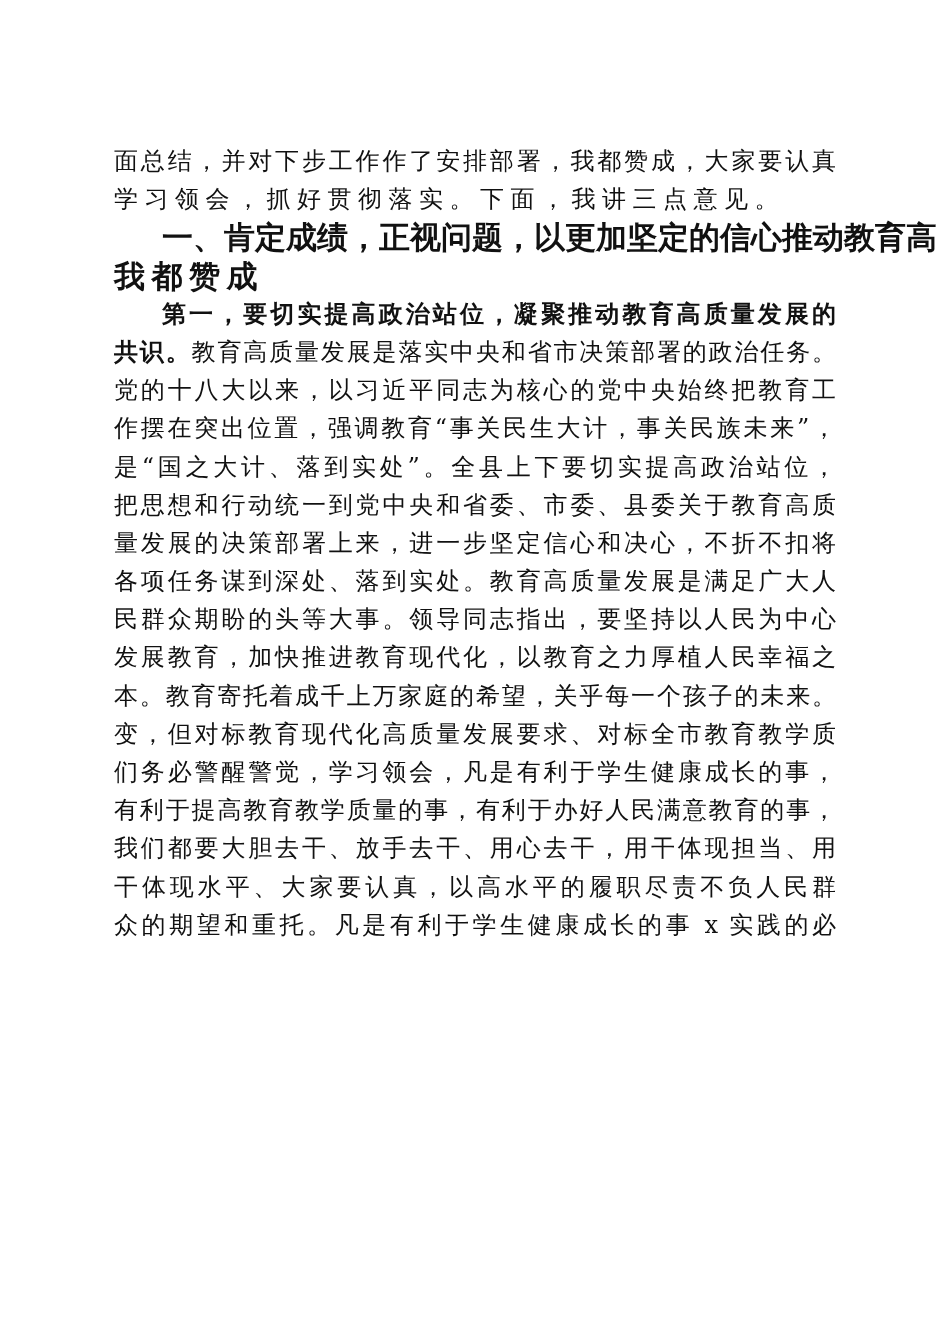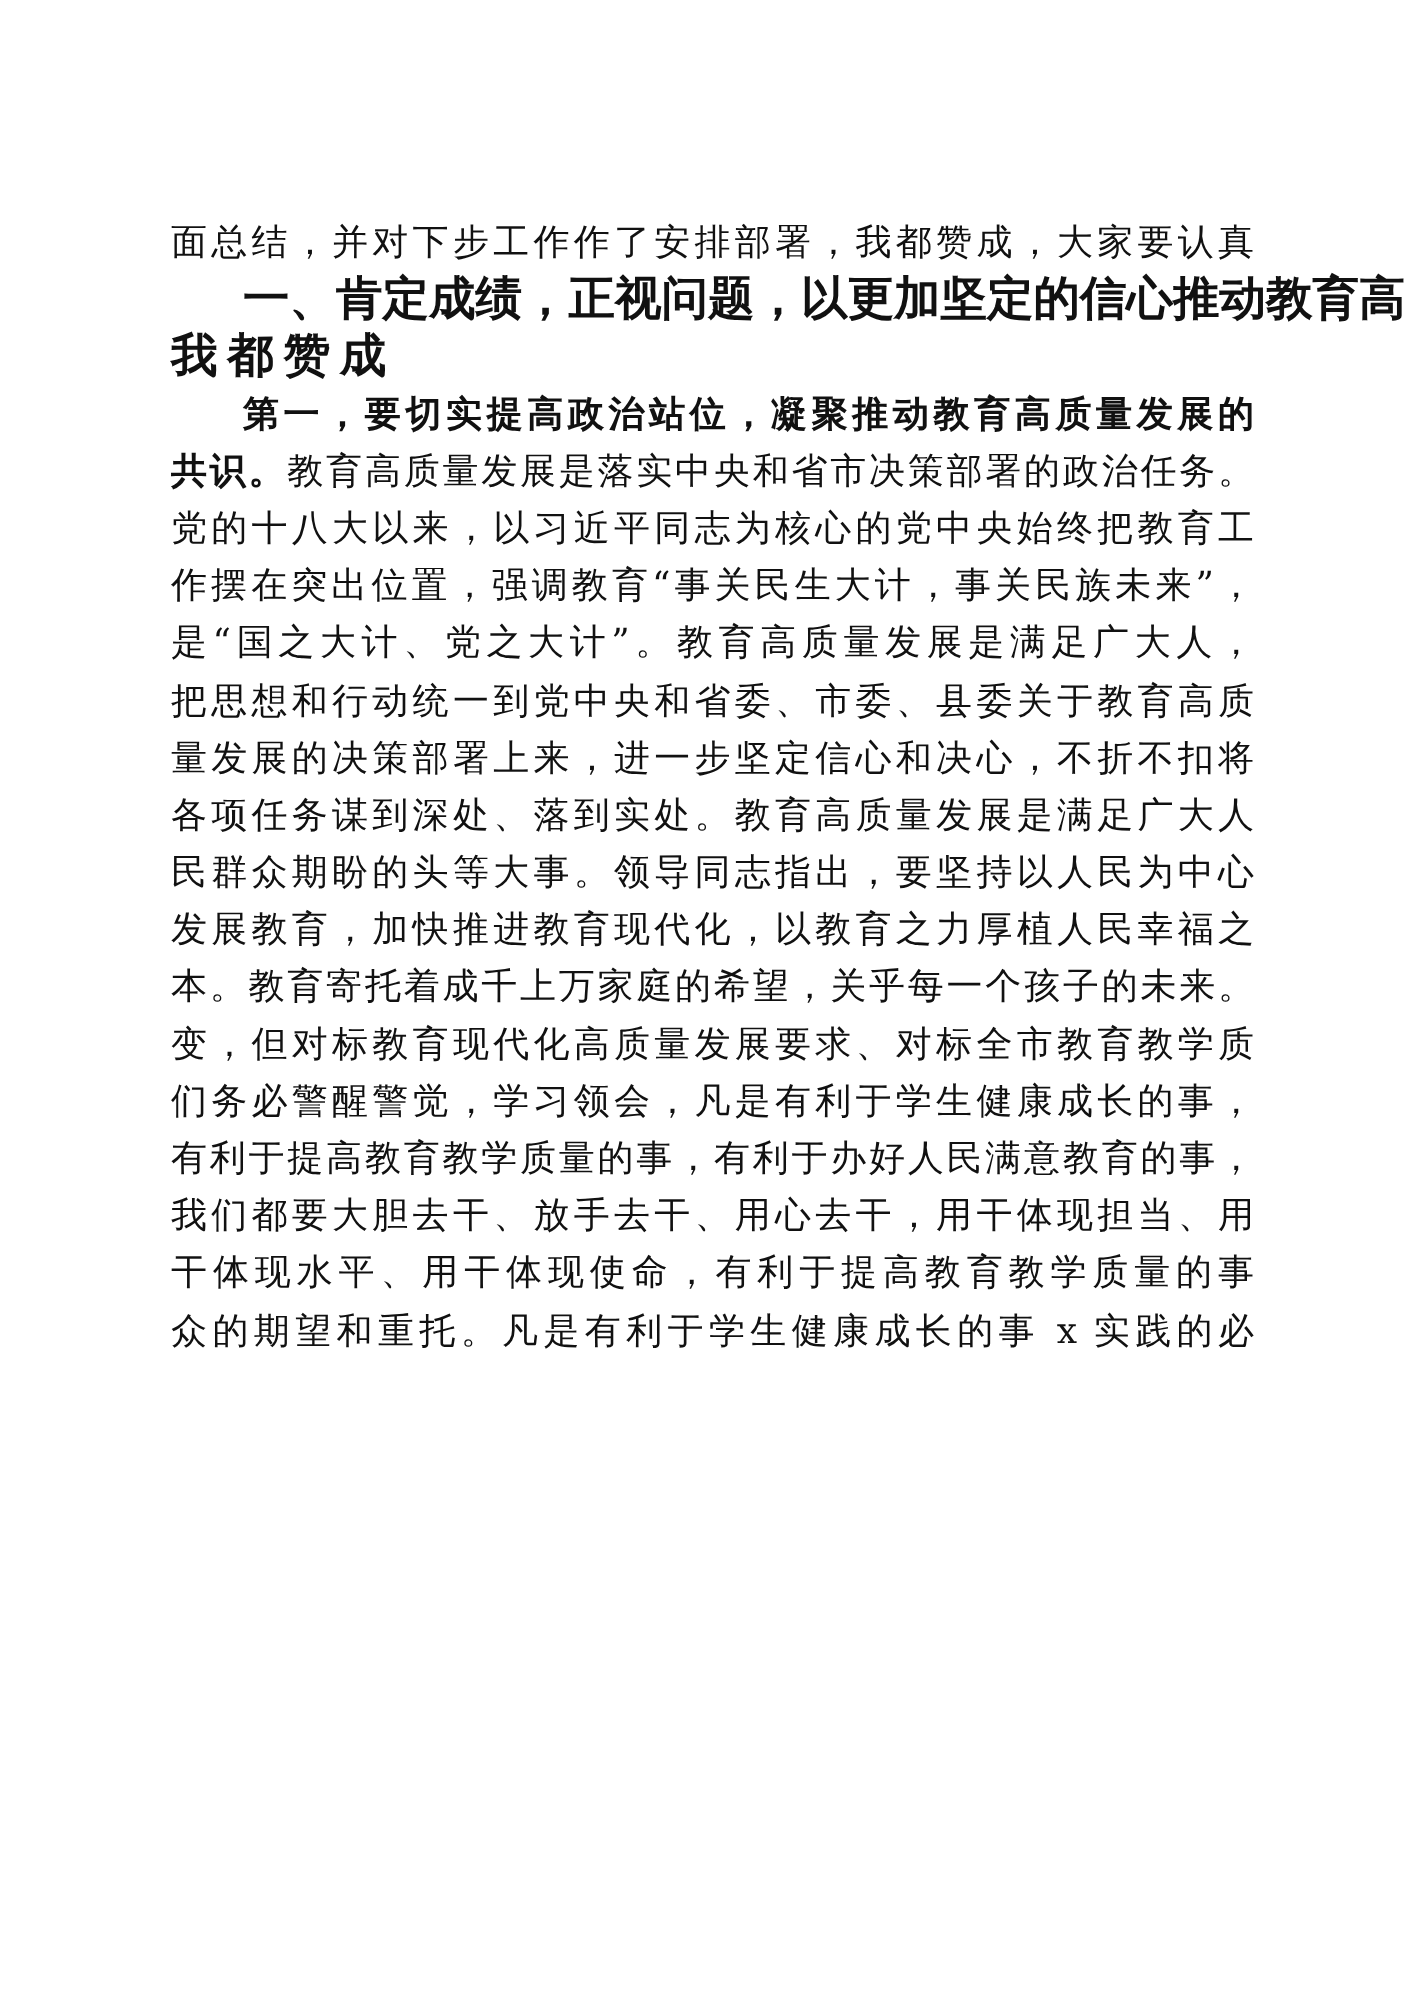--- a/index.html
+++ b/index.html
@@ -58,36 +58,37 @@
       font-weight: bold;
     }
   </style>
 </head>
 <body>
 
 <div class="page">
   <div class="text-block">
 
     <span class="line">面总结，并对下步工作作了安排部署，我都赞成，大家要认真</span>
+    <span class="line short">学习领会，抓好贯彻落实。下面，我讲三点意见。</span>
 
     <span class="line heading first">一、肯定成绩，正视问题，以更加坚定的信心推动教育高</span>
     <span class="line heading short">我都赞成</span>
 
     <span class="line indent bold">第一，要切实提高政治站位，凝聚推动教育高质量发展的</span>
     <span class="line"><b>共识。</b><span>教育高质量发展是落实中央和省市决策部署的政治任务。</span></span>
     <span class="line">党的十八大以来，以习近平同志为核心的党中央始终把教育工</span>
     <span class="line">作摆在突出位置，强调教育“事关民生大计，事关民族未来”，</span>
-    <span class="line">是“国之大计、党之大计”。教育高质量发展是满足广大人，</span>
+    <span class="line">是“国之大计、落到实处”。全县上下要切实提高政治站位，</span>
     <span class="line">把思想和行动统一到党中央和省委、市委、县委关于教育高质</span>
     <span class="line">量发展的决策部署上来，进一步坚定信心和决心，不折不扣将</span>
     <span class="line">各项任务谋到深处、落到实处。教育高质量发展是满足广大人</span>
     <span class="line">民群众期盼的头等大事。领导同志指出，要坚持以人民为中心</span>
     <span class="line">发展教育，加快推进教育现代化，以教育之力厚植人民幸福之</span>
     <span class="line">本。教育寄托着成千上万家庭的希望，关乎每一个孩子的未来。</span>
     <span class="line">变，但对标教育现代化高质量发展要求、对标全市教育教学质</span>
     <span class="line">们务必警醒警觉，学习领会，凡是有利于学生健康成长的事，</span>
     <span class="line">有利于提高教育教学质量的事，有利于办好人民满意教育的事，</span>
     <span class="line">我们都要大胆去干、放手去干、用心去干，用干体现担当、用</span>
-    <span class="line">干体现水平、用干体现使命，有利于提高教育教学质量的事</span>
+    <span class="line">干体现水平、大家要认真，以高水平的履职尽责不负人民群</span>
     <span class="line">众的期望和重托。凡是有利于学生健康成长的事 x 实践的必</span>
     <span class="line"></span>
   </div>
 </div>
 
 </body></html>

